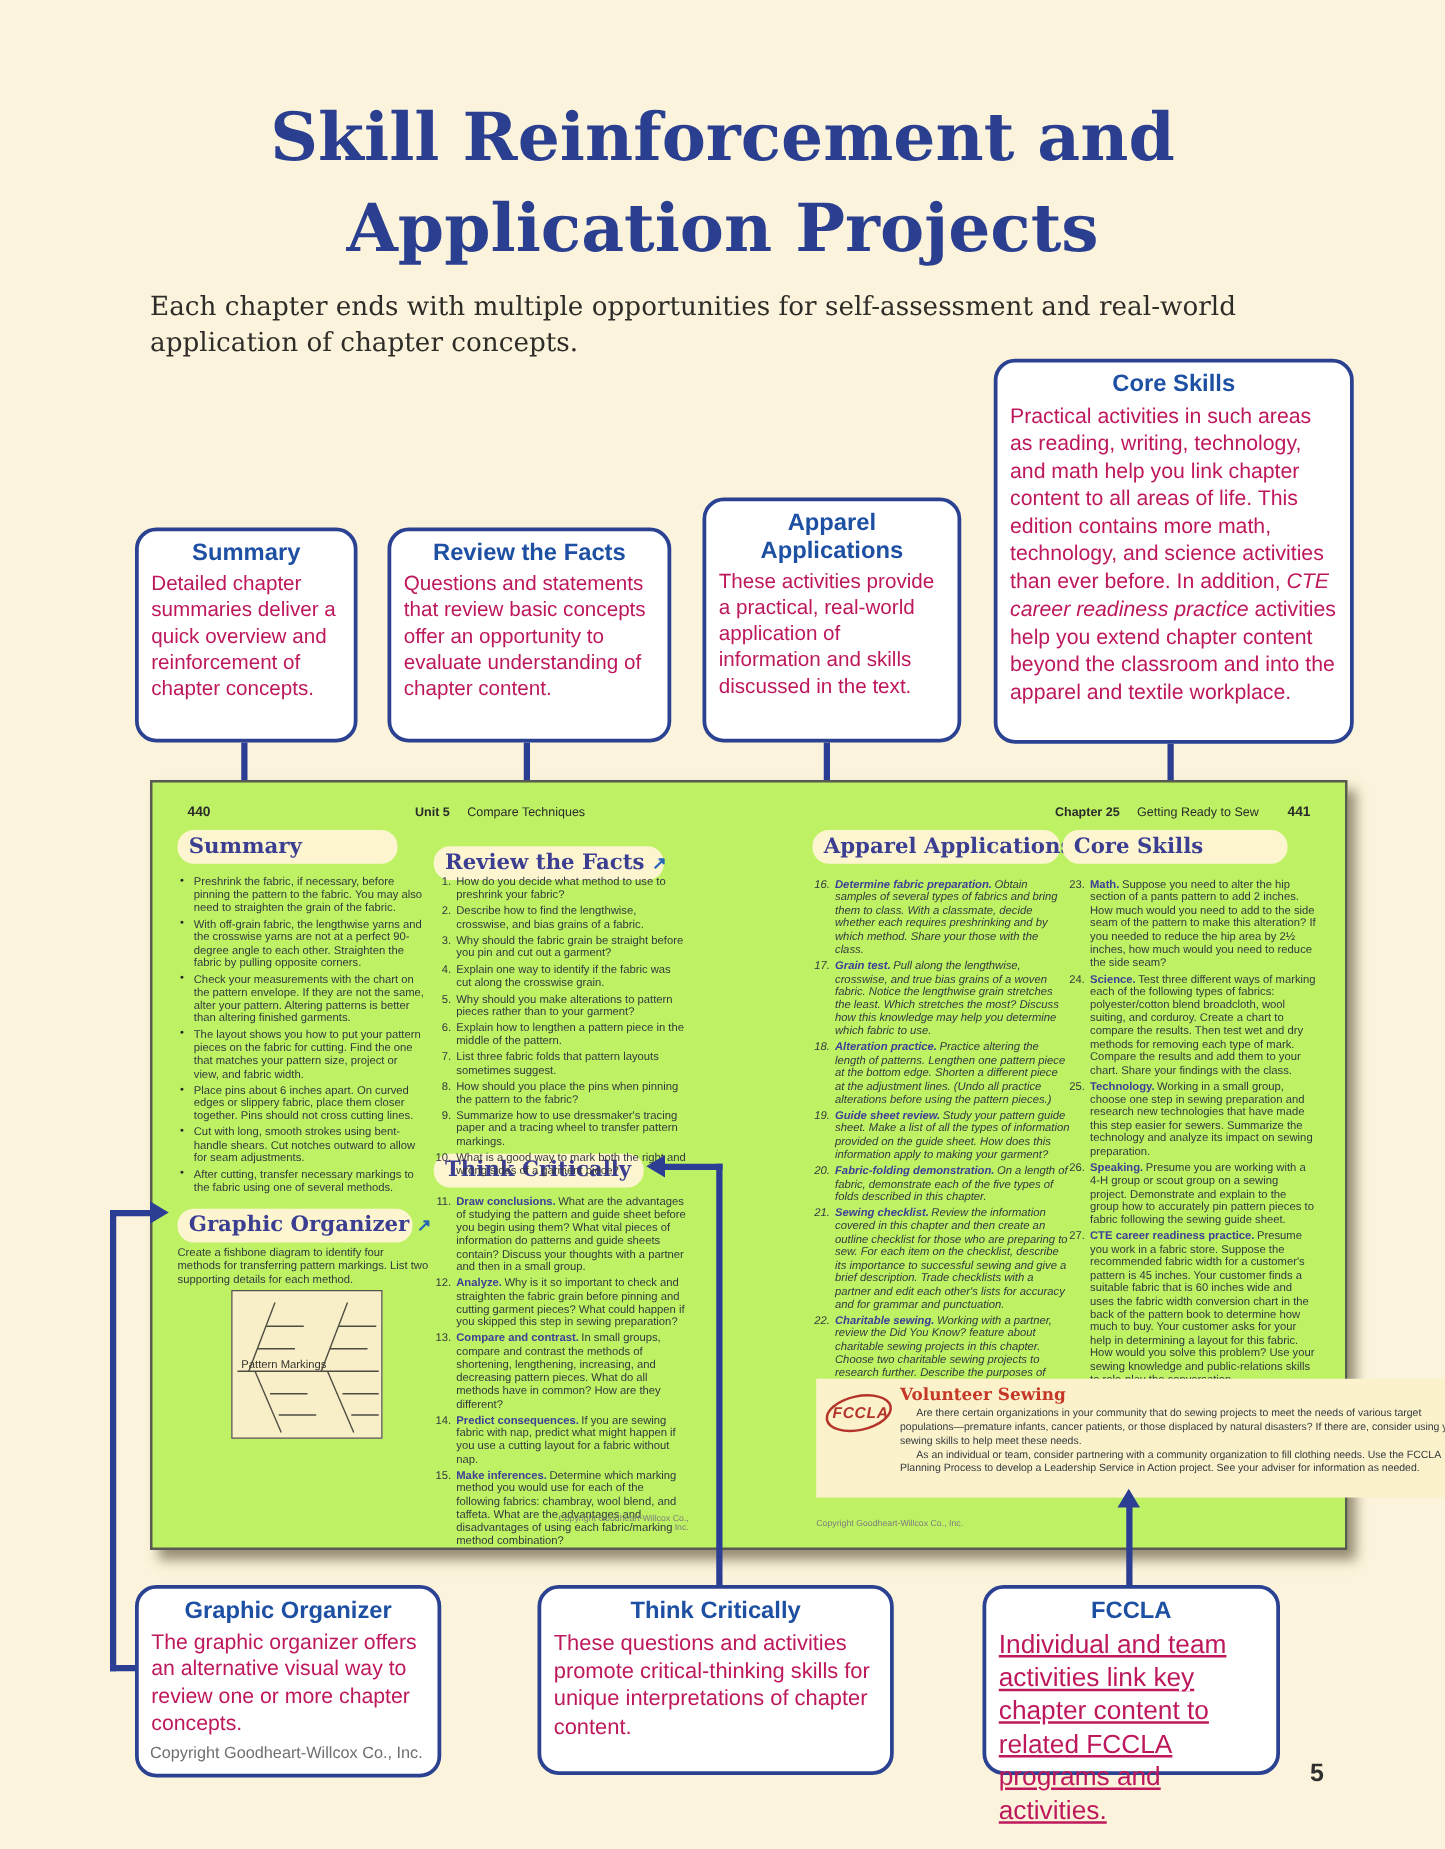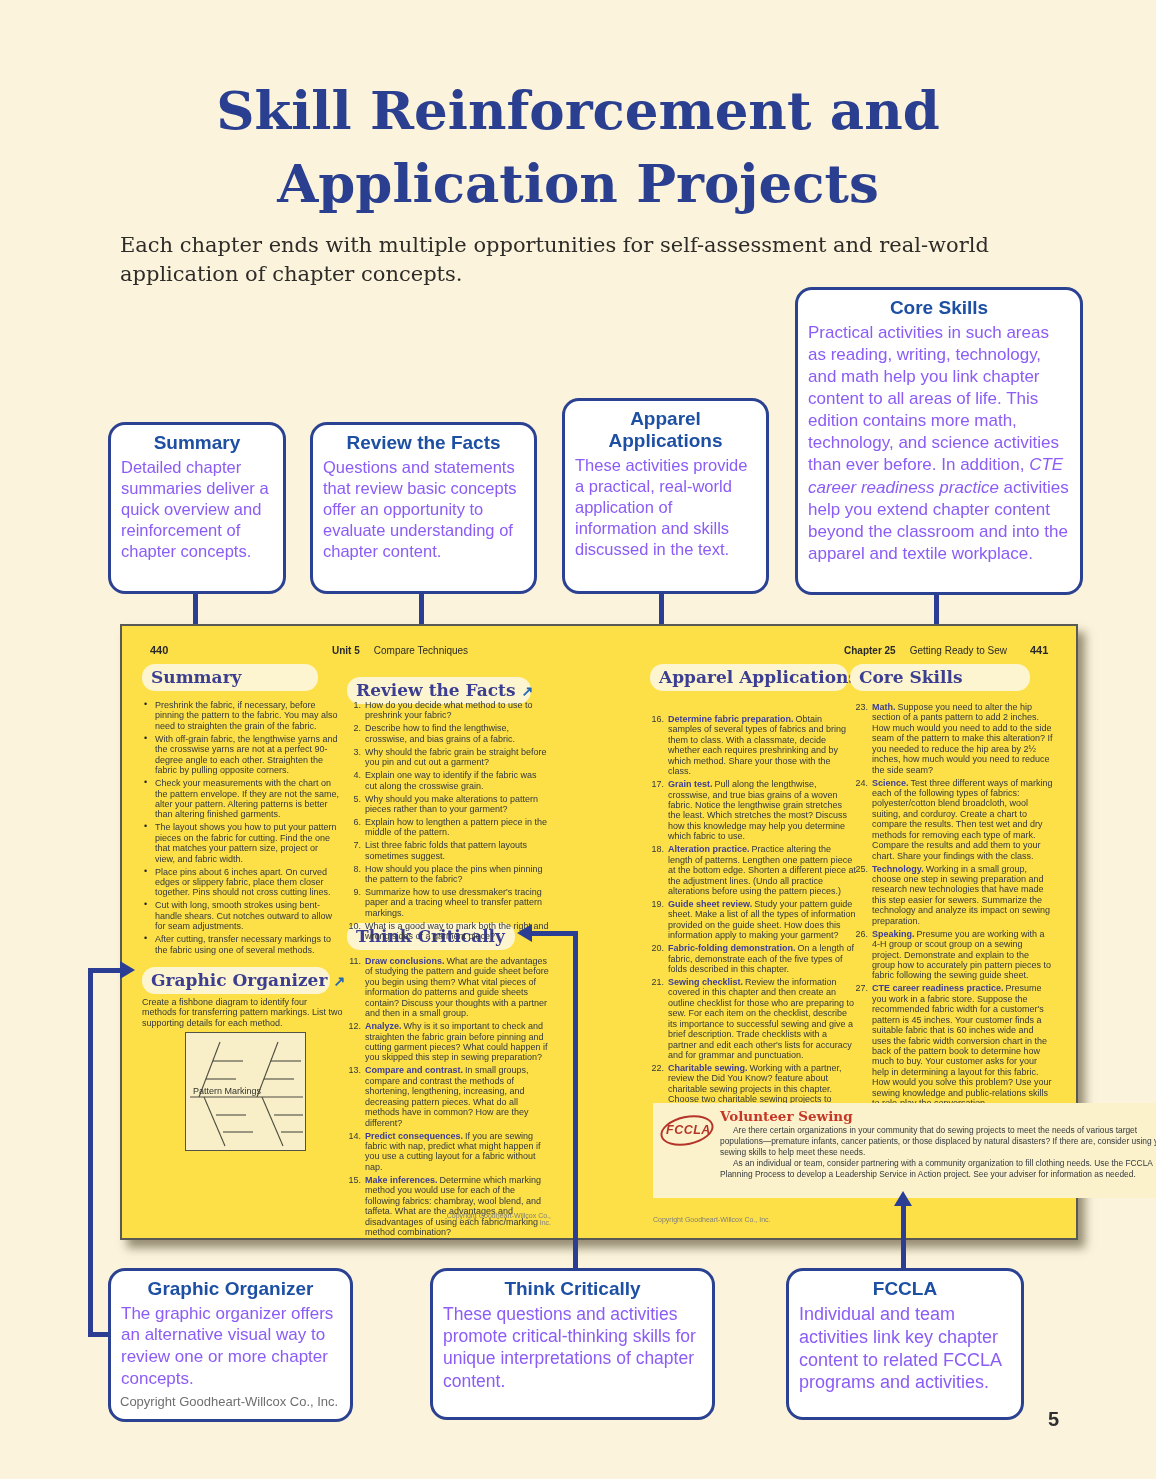--- a/index.html
+++ b/index.html
@@ -8,35 +8,35 @@
 
   
   .page-title { position:absolute; left:0; top:74px; width:1156px; text-align:center;
     font-family:"DejaVu Serif",serif; font-weight:bold; color:#2b3f91; font-size:53px; line-height:1.38; }
   .intro { position:absolute; left:120px; top:231px; width:965px;
     font-family:"DejaVu Serif",serif; font-size:21px; line-height:1.38; color:#2e2c28; }
 
   
   .co { position:absolute; background:#ffffff; border:3px solid #2b4191; border-radius:17px; padding:7px 10px; }
   .co h3 { text-align:center; color:#1d4fa3; font-size:19px; font-weight:bold; line-height:1.15; margin-bottom:3px; }
-  .co p { font-size:16.5px; line-height:1.27; color:#8b5cf6; }
+  .co p { font-size:16.5px; line-height:1.27; color:#be185d; }
   .co .it { font-style:italic; }
   #co-core p { font-size:17px; line-height:1.3; }
 
   
   .seg { position:absolute; background:#2b3e94; }
   .ah { position:absolute; width:0; height:0; }
   .ah-down  { border-left:9px solid transparent; border-right:9px solid transparent; border-top:15px solid #2b3e94; }
   .ah-right { border-top:9px solid transparent; border-bottom:9px solid transparent; border-left:15px solid #2b3e94; }
   .ah-left  { border-top:9px solid transparent; border-bottom:9px solid transparent; border-right:15px solid #2b3e94; }
   .ah-up    { border-left:9px solid transparent; border-right:9px solid transparent; border-bottom:15px solid #2b3e94; }
 
   
   #spread { position:absolute; left:120px; top:624px; width:958px; height:616px;
-    background:#fde047; border:2px solid #5a5a55; box-shadow:7px 8px 9px rgba(70,58,35,.55); }
+    background:#bef264; border:2px solid #5a5a55; box-shadow:7px 8px 9px rgba(70,58,35,.55); }
   .pg-num { position:absolute; font-size:11px; font-weight:bold; color:#2a2a2a; }
   .pg-hdr { position:absolute; font-size:10px; color:#2a2a2a; }
   .pg-hdr b { font-weight:bold; margin-right:14px; }
   .pill { position:absolute; background:#fdf5cf; border-radius:13px; padding:3px 9px 4px;
     font-family:"DejaVu Serif",serif; font-weight:bold; color:#3c3e92; font-size:17px; white-space:nowrap; }
   .pill .ext { color:#2566b5; font-size:14px; margin-left:6px; font-family:"Liberation Sans",sans-serif; }
   .col { position:absolute; font-size:9px; line-height:1.16; color:#33383d; }
   ul.bul { list-style:none; }
   ul.bul li { position:relative; padding-left:13px; margin-bottom:2.5px; }
   ul.bul li::before { content:"\2022"; position:absolute; left:2px; top:-1px; color:#222; }
@@ -174,21 +174,21 @@
 
   <div class="col items" style="left:225px;top:330px;width:204px;">
 
   <div class="li"><span class="num">11.</span><span class="lead">Draw conclusions.</span><span>What are the advantages of studying the pattern and guide sheet before you begin using them? What vital pieces of information do patterns and guide sheets contain? Discuss your thoughts with a partner and then in a small group.</span></div>
       <div class="li"><span class="num">12.</span><span class="lead">Analyze.</span><span>Why is it so important to check and straighten the fabric grain before pinning and cutting garment pieces? What could happen if you skipped this step in sewing preparation?</span></div>
       <div class="li"><span class="num">13.</span><span class="lead">Compare and contrast.</span><span>In small groups, compare and contrast the methods of shortening, lengthening, increasing, and decreasing pattern pieces. What do all methods have in common? How are they different?</span></div>
       <div class="li"><span class="num">14.</span><span class="lead">Predict consequences.</span><span>If you are sewing fabric with nap, predict what might happen if you use a cutting layout for a fabric without nap.</span></div>
       <div class="li"><span class="num">15.</span><span class="lead">Make inferences.</span><span>Determine which marking method you would use for each of the following fabrics: chambray, wool blend, and taffeta. What are the advantages and disadvantages of using each fabric/marking method combination?</span></div>
     </div>
 
-  <div class="col items" style="left:528px;top:88px;width:206px;">
+  <div class="col items" style="left:528px;top:76px;width:206px;font-style:italic;">
 
   <div class="li"><span class="num">16.</span><span class="lead">Determine fabric preparation.</span><span>Obtain samples of several types of fabrics and bring them to class. With a classmate, decide whether each requires preshrinking and by which method. Share your those with the class.</span></div>
       <div class="li"><span class="num">17.</span><span class="lead">Grain test.</span><span>Pull along the lengthwise, crosswise, and true bias grains of a woven fabric. Notice the lengthwise grain stretches the least. Which stretches the most? Discuss how this knowledge may help you determine which fabric to use.</span></div>
       <div class="li"><span class="num">18.</span><span class="lead">Alteration practice.</span><span>Practice altering the length of patterns. Lengthen one pattern piece at the bottom edge. Shorten a different piece at the adjustment lines. (Undo all practice alterations before using the pattern pieces.)</span></div>
       <div class="li"><span class="num">19.</span><span class="lead">Guide sheet review.</span><span>Study your pattern guide sheet. Make a list of all the types of information provided on the guide sheet. How does this information apply to making your garment?</span></div>
       <div class="li"><span class="num">20.</span><span class="lead">Fabric-folding demonstration.</span><span>On a length of fabric, demonstrate each of the five types of folds described in this chapter.</span></div>
       <div class="li"><span class="num">21.</span><span class="lead">Sewing checklist.</span><span>Review the information covered in this chapter and then create an outline checklist for those who are preparing to sew. For each item on the checklist, describe its importance to successful sewing and give a brief description. Trade checklists with a partner and edit each other's lists for accuracy and for grammar and punctuation.</span></div>
       <div class="li"><span class="num">22.</span><span class="lead">Charitable sewing.</span><span>Working with a partner, review the Did You Know? feature about charitable sewing projects in this chapter. Choose two charitable sewing projects to research further. Describe the purposes of these projects and assess what sewing skills are necessary for participation.</span></div>
     </div>
 
@@ -232,17 +232,17 @@
 <div class="co" id="co-go" style="left:108px;top:1268px;width:245px;height:154px;">
   <h3>Graphic Organizer</h3>
   <p style="font-size:17px;">The graphic organizer offers an alternative visual way to review one or more chapter concepts.</p>
 </div>
 <div class="co" id="co-tc" style="left:430px;top:1268px;width:285px;height:152px;">
   <h3>Think Critically</h3>
   <p style="font-size:17.5px;">These questions and activities promote critical-thinking skills for unique interpretations of chapter content.</p>
 </div>
 <div class="co" id="co-fccla" style="left:786px;top:1268px;width:238px;height:152px;">
   <h3>FCCLA</h3>
-  <p style="font-size:18px;">Individual and team activities link key chapter content to related FCCLA programs and activities.</p>
+  <p style="font-size:21px;text-decoration:underline;">Individual and team activities link key chapter content to related FCCLA programs and activities.</p>
 </div>
 
 <div id="footer-copy">Copyright Goodheart-Willcox Co., Inc.</div>
 <div id="footer-page">5</div>
 
 </body></html>

